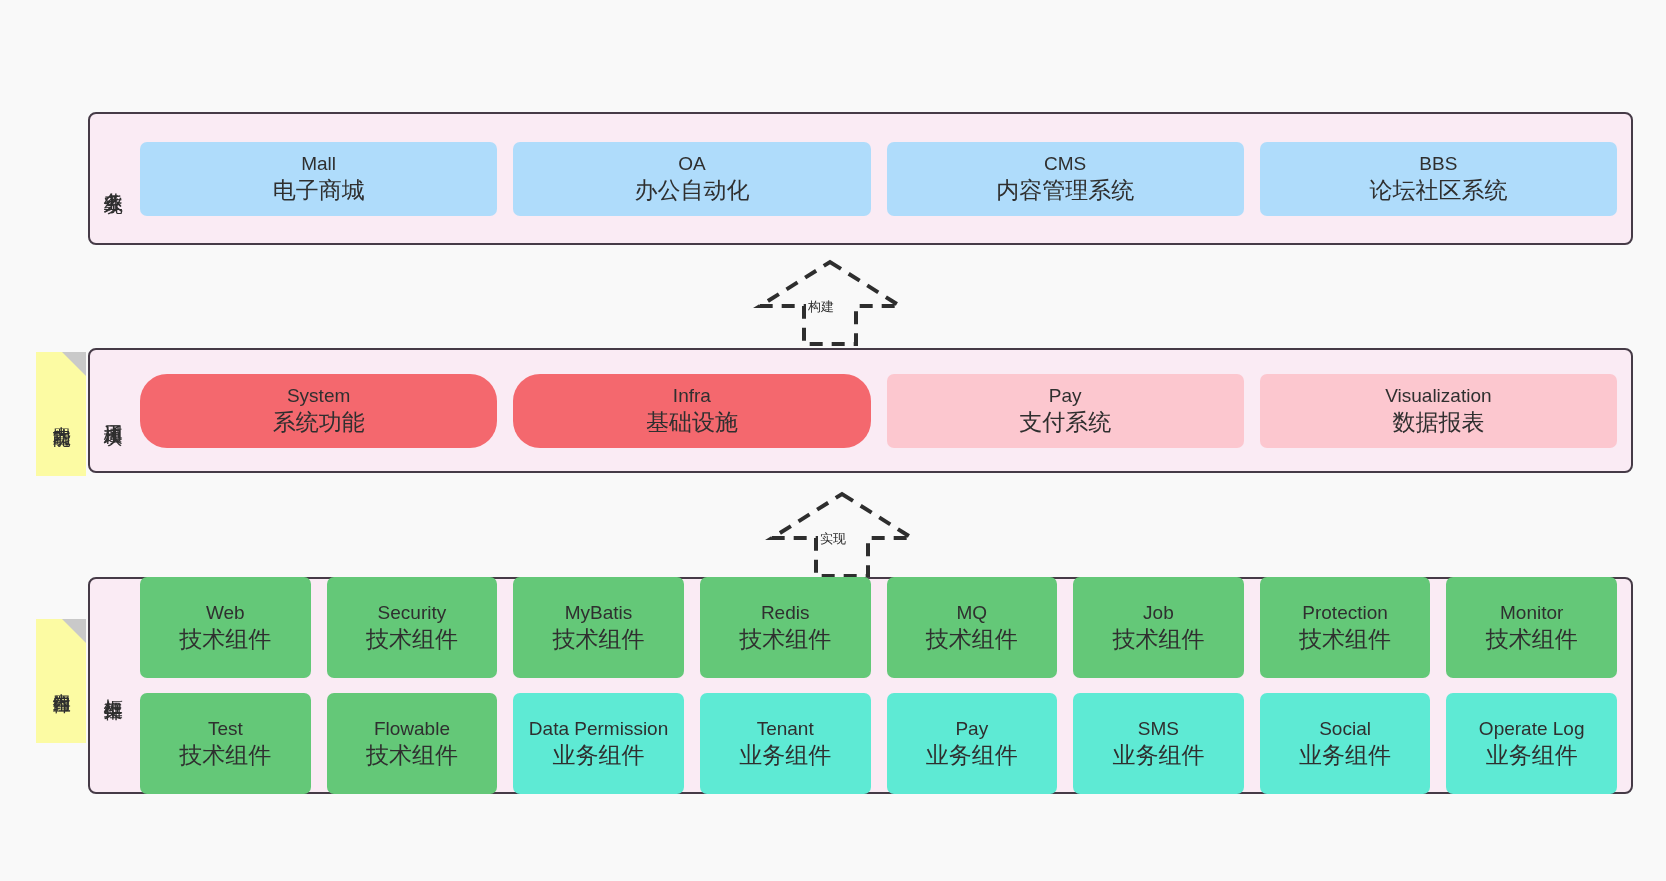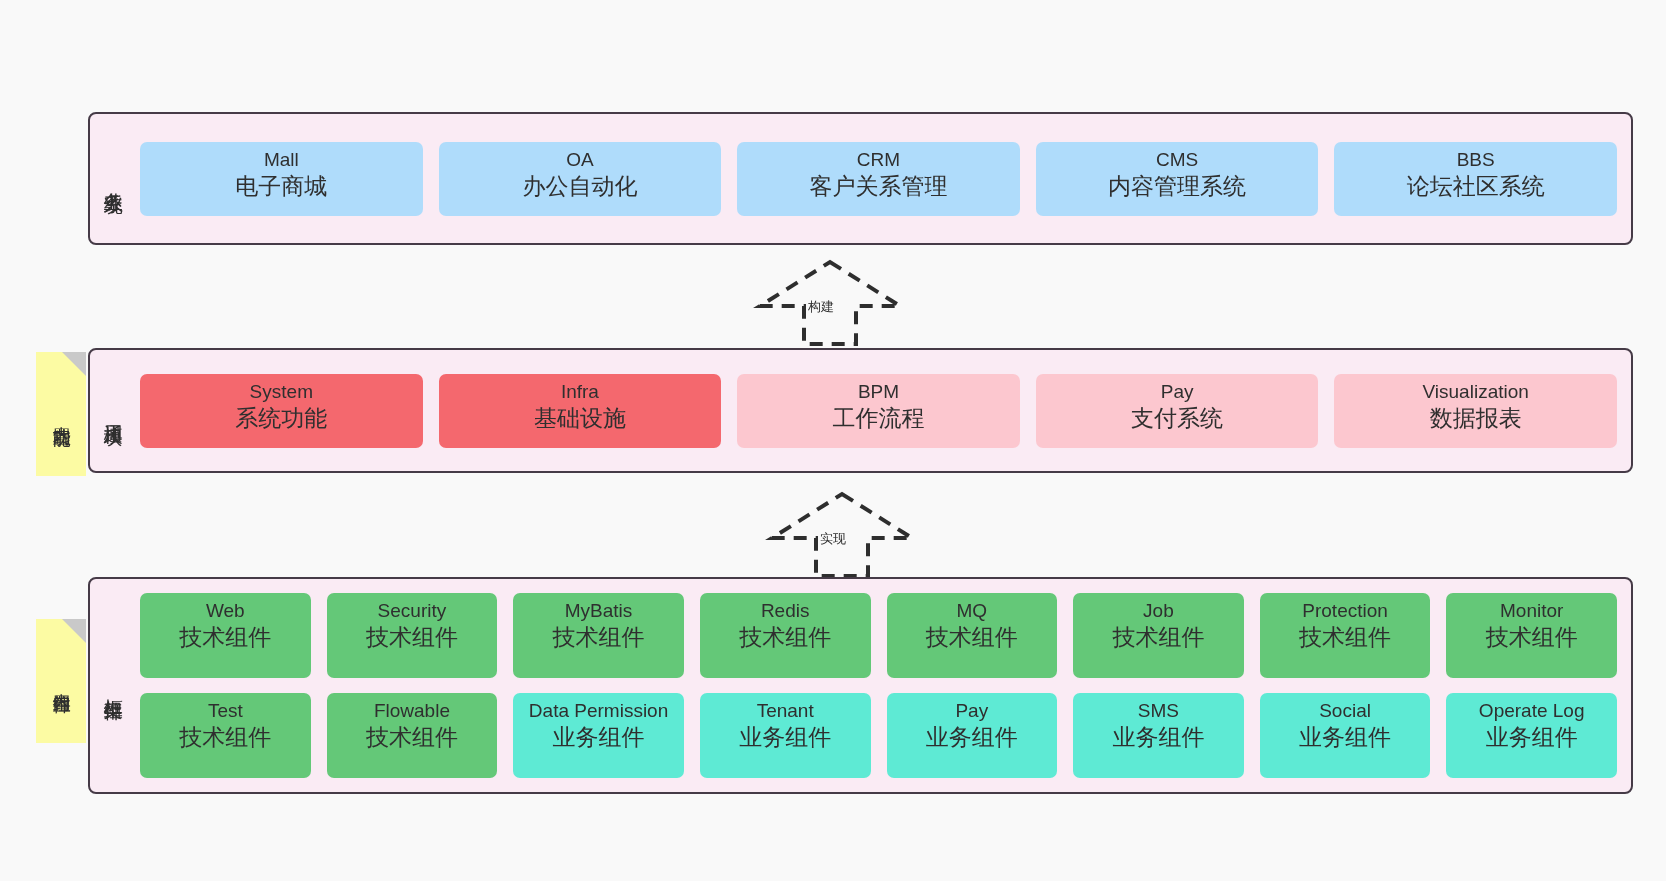--- a/index.html
+++ b/index.html
@@ -71,47 +71,48 @@
   }
 
   
   .card {
     flex: 1 1 0;
     box-sizing: border-box;
     border-radius: 7px;
     display: flex;
     flex-direction: column;
     align-items: center;
+    justify-content: center;
     text-align: center;
     line-height: 1.28;
     padding: 6px 4px;
   }
   .card .t-en {
     font-size: 19px;
     color: #2F2F2F;
   }
   .card .t-cn {
     font-size: 23px;
     color: #2F2F2F;
   }
 
   .card.blue     { background: #AFDCFB; }
-  .card.red      { background: #F4686E; }
+  .card.red      { background: #F4686E; border-radius: 27px; }
   .card.pink     { background: #FCC7CF; }
   .card.green    { background: #64C878; }
   .card.lgreen   { background: #5eead4; }
 
   
   #band-business { left: 88px;  top: 112px; width: 1545px; height: 133px; }
   #band-common   { left: 88px;  top: 348px; width: 1545px; height: 125px; }
   #band-framework{ left: 88px;  top: 577px; width: 1545px; height: 217px; }
 
   #band-business .card  { height: 74px; }
   #band-common   .card  { height: 74px; }
-  #band-framework .card { height: 85px; }
+  #band-framework .card { height: 101px; }
 
   
   .sticky {
     position: absolute;
     width: 50px;
     background: #FCFBA3;
     box-sizing: border-box;
     display: flex;
     align-items: center;
     justify-content: center;
@@ -163,24 +164,20 @@
     <div class="band-body" id="business-cards">
         <div class="card blue">
           <div class="t-en">Mall</div>
           <div class="t-cn">电子商城</div>
         </div>
         <div class="card blue">
           <div class="t-en">OA</div>
           <div class="t-cn">办公自动化</div>
         </div>
         <div class="card blue">
-          <div class="t-en">CRM</div>
-          <div class="t-cn">客户关系管理</div>
-        </div>
-        <div class="card blue">
           <div class="t-en">CMS</div>
           <div class="t-cn">内容管理系统</div>
         </div>
         <div class="card blue">
           <div class="t-en">BBS</div>
           <div class="t-cn">论坛社区系统</div>
         </div>
       </div>
   </div>
 
@@ -196,24 +193,20 @@
     <div class="band-body" id="common-cards">
         <div class="card red">
           <div class="t-en">System</div>
           <div class="t-cn">系统功能</div>
         </div>
         <div class="card red">
           <div class="t-en">Infra</div>
           <div class="t-cn">基础设施</div>
         </div>
         <div class="card pink">
-          <div class="t-en">BPM</div>
-          <div class="t-cn">工作流程</div>
-        </div>
-        <div class="card pink">
           <div class="t-en">Pay</div>
           <div class="t-cn">支付系统</div>
         </div>
         <div class="card pink">
           <div class="t-en">Visualization</div>
           <div class="t-cn">数据报表</div>
         </div>
       </div>
   </div>
 

